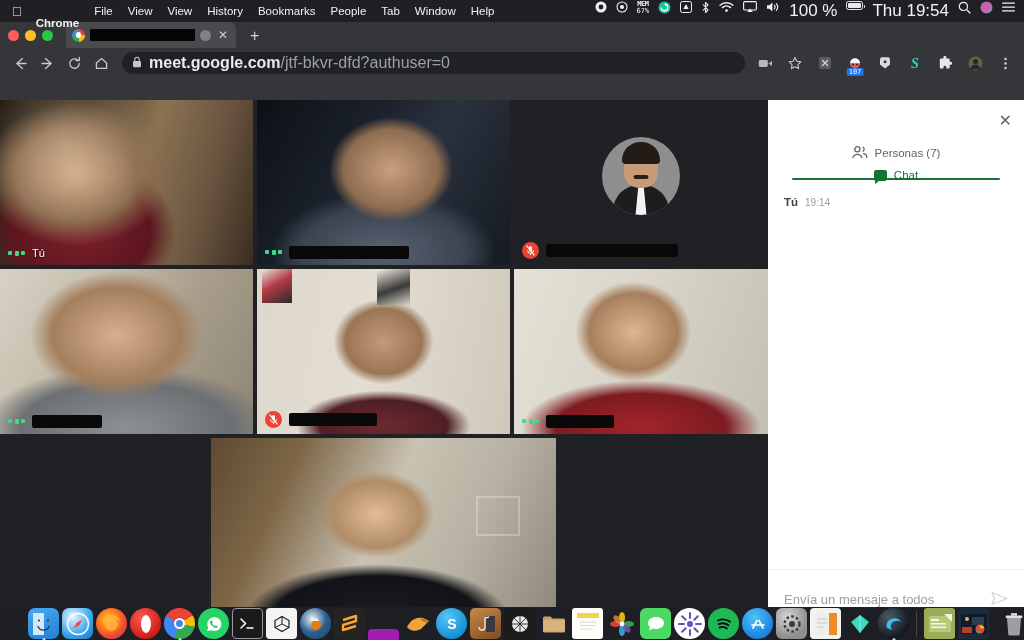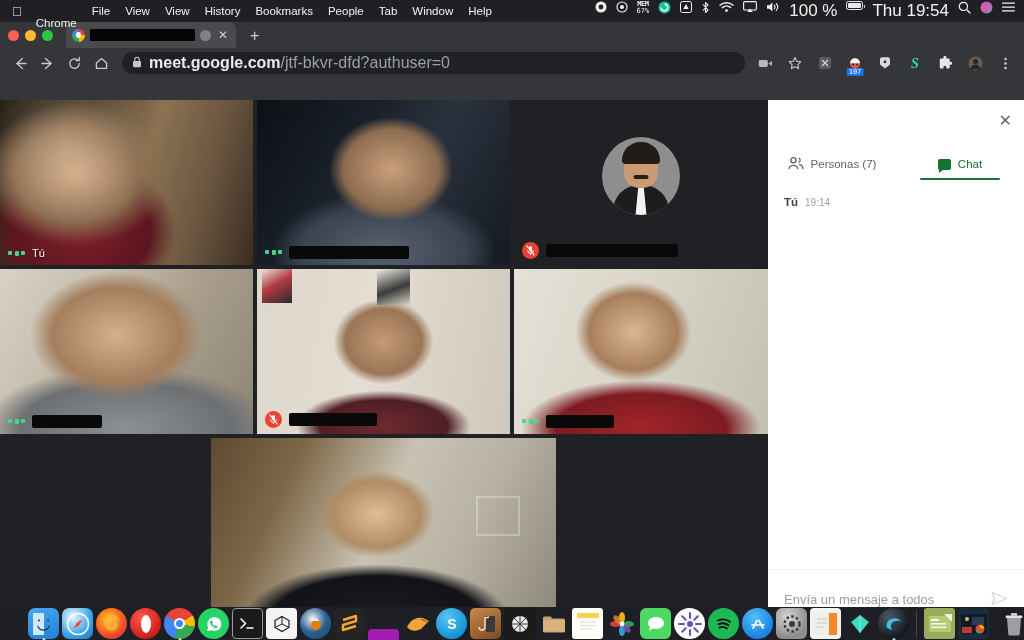--- a/index.html
+++ b/index.html
@@ -7,21 +7,21 @@
   body { font-family:"Liberation Sans", sans-serif; -webkit-font-smoothing:antialiased; }
 
   
   #menubar{
     position:absolute; left:0; top:0; width:1024px; height:22px;
     background:#201f23; display:flex; align-items:center;
     color:#f2f2f2; font-size:11.5px; z-index:50;
   }
   #menubar .apple{ margin:0 14px 0 12px; font-size:13px; line-height:1; }
   #menubar .mi{ margin-right:15px; white-space:nowrap; }
-  #menubar .mi.bold{ font-weight:normal;margin-top:23px; }
+  #menubar .mi.bold{ font-weight:bold;margin-top:23px; }
   #menubar .right{ margin-left:auto; display:flex; align-items:flex-start; gap:9px; padding-right:9px; }
   .sicon{ display:inline-flex; align-items:center; justify-content:center; }
   .memstat{ font-size:7px; line-height:7px; text-align:center; font-family:"DejaVu Sans Mono",monospace; }
   .memstat b{ display:block; font-weight:bold; letter-spacing:-0.4px; }
   .clk{ font-size:17px; }
   .batt{ display:inline-flex; align-items:center; }
   .batt .shell{ width:17px;height:9px;border:1.2px solid #e9e9e9;border-radius:2.5px;display:inline-block;position:relative; }
   .batt .shell:after{content:"";position:absolute;right:-3px;top:2.5px;width:1.6px;height:3.5px;background:#e9e9e9;border-radius:0 1px 1px 0;}
   .batt .fill{position:absolute;left:1px;top:1px;bottom:1px;width:13px;background:#e9e9e9;border-radius:1px;}
 
@@ -68,21 +68,21 @@
   .dots i:nth-child(2){height:5px;}
   .redact{ height:13px; background:#090909; border-radius:2px; }
   .nmtxt{ color:#fff; font-size:11px; text-shadow:0 1px 2px rgba(0,0,0,.8); }
   .muted{ width:17px;height:17px;border-radius:50%;background:#ea4335;
           display:flex;align-items:center;justify-content:center;flex:none; }
 
   
   #panel{ position:absolute; left:768px; top:0; width:256px; height:529px; background:#fff; }
   #panel .closerow{ height:42px; display:flex; align-items:center; justify-content:flex-end; padding-right:12px; }
   .closeX{ color:#5f6368; font-size:16px; line-height:1; }
-  #panel .tabs{ display:flex; height:44px; }
+  #panel .tabs{ display:flex; height:44px;flex-direction:column; }
   .ptab{ flex:1; display:flex; align-items:center; justify-content:center; gap:7px;
          font-size:11.5px; color:#5f6368; position:relative; }
   .ptab.active{ color:#137333;text-align:center; }
   .ptab.active:after{ content:""; position:absolute; left:24px; right:24px; bottom:6px;
                       height:2.5px; background:#137333; border-radius:2px; }
   .chatbub{ width:13px;height:11px;background:#137333;border-radius:2px;position:relative;flex:none; }
   .chatbub:after{content:"";position:absolute;left:1px;bottom:-3px;border-left:4px solid #137333;
                  border-bottom:3px solid transparent;}
   .msgs{ position:absolute; left:0; right:0; top:86px; bottom:60px; padding:10px 16px; overflow:hidden; }
   .msghdr{ display:flex; align-items:baseline; gap:7px; }

